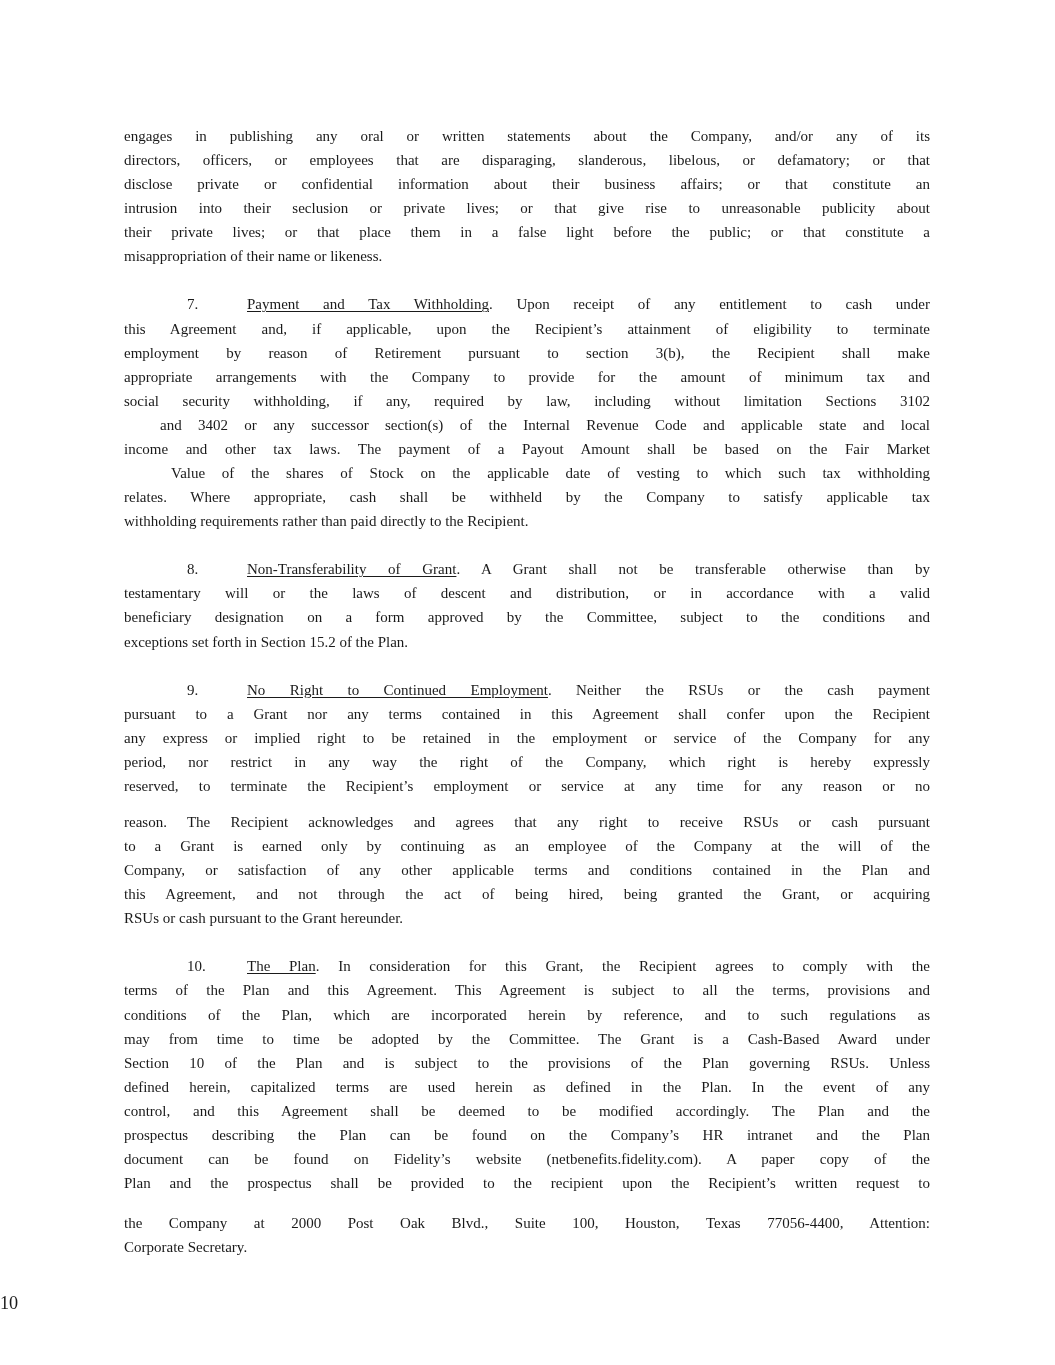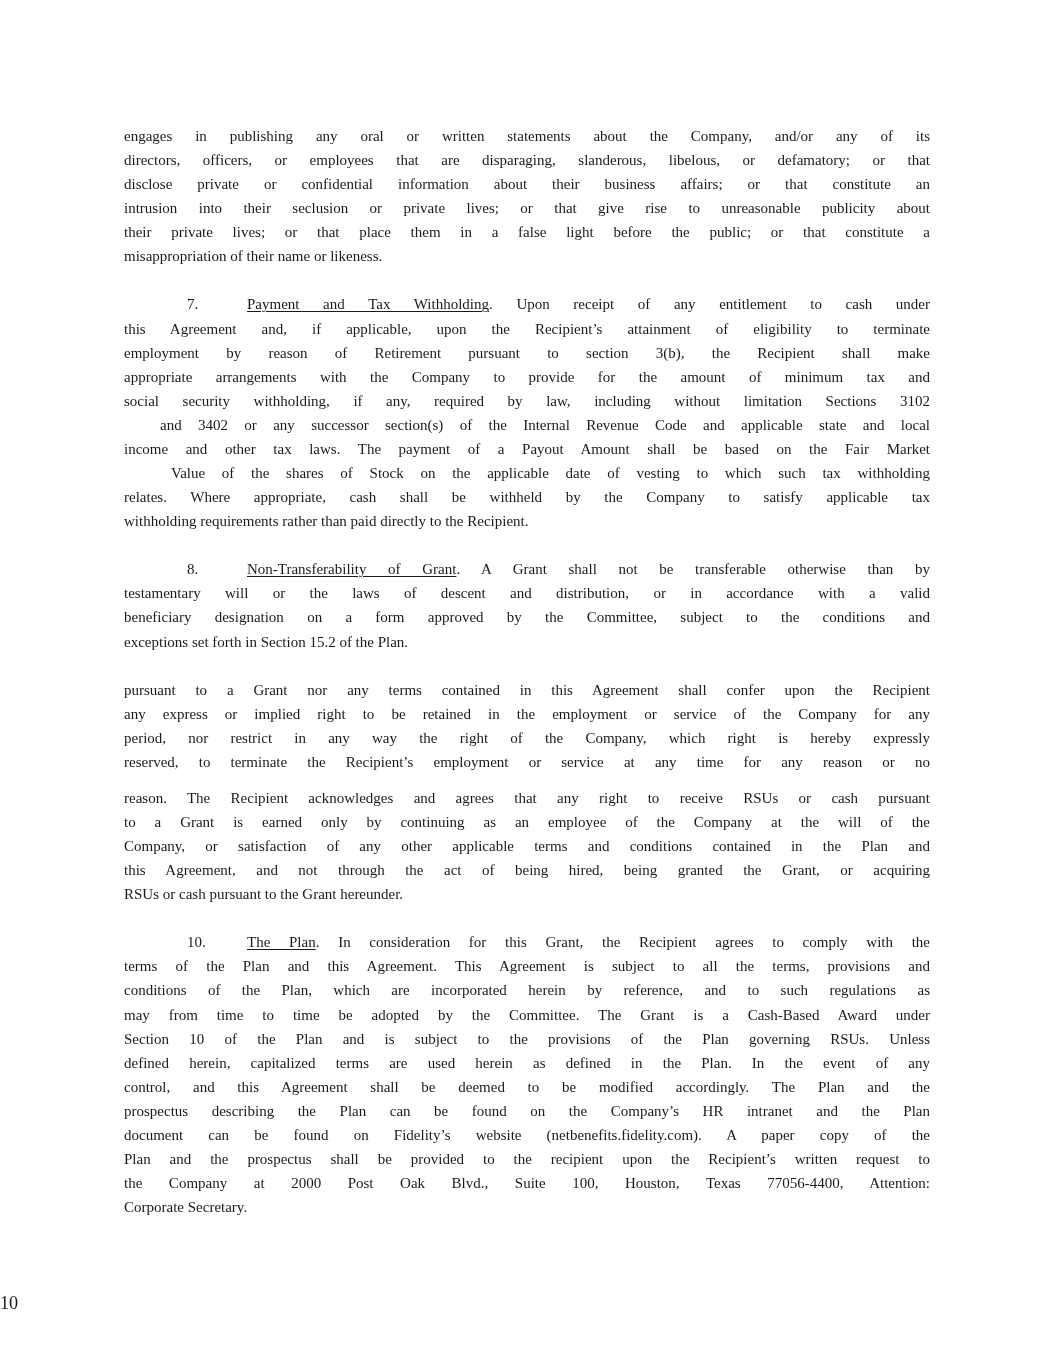--- a/index.html
+++ b/index.html
@@ -47,20 +47,21 @@
   </div>
 
   <div class="para">
     <span class="line" style="white-space: normal; overflow: hidden;"><span class="num">8.</span><span class="head">Non-Transferability of Grant</span><span>.  A Grant shall not be transferable otherwise than by</span></span>
     <span class="line" style="white-space: normal; overflow: hidden;">testamentary will or the laws of descent and distribution, or in accordance with a valid</span>
     <span class="line" style="white-space: normal; overflow: hidden;">beneficiary designation on a form approved by the Committee, subject to the conditions and</span>
     <span class="line last" style="white-space: normal; overflow: hidden;">exceptions set forth in Section 15.2 of the Plan.</span>
   </div>
 
   <div class="para">
+    <span class="line" style="white-space: normal; overflow: hidden;"><span class="num">9.</span><span class="head">No Right to Continued Employment</span><span>.  Neither the RSUs or the cash payment</span></span>
     <span class="line" style="white-space: normal; overflow: hidden;">pursuant to a Grant nor any terms contained in this Agreement shall confer upon the Recipient</span>
     <span class="line" style="white-space: normal; overflow: hidden;">any express or implied right to be retained in the employment or service of the Company for any</span>
     <span class="line" style="white-space: normal; overflow: hidden;">period, nor restrict in any way the right of the Company, which right is hereby expressly</span>
     <span class="line" style="white-space: normal; overflow: hidden;">reserved, to terminate the Recipient’s employment or service at any time for any reason or no</span>
     <span class="line" style="white-space: normal; overflow: hidden; margin-top: 12px;">reason.  The Recipient acknowledges and agrees that any right to receive RSUs or cash pursuant</span>
     <span class="line" style="white-space: normal; overflow: hidden;">to a Grant is earned only by continuing as an employee of the Company at the will of the</span>
     <span class="line" style="white-space: normal; overflow: hidden;">Company, or satisfaction of any other applicable terms and conditions contained in the Plan and</span>
     <span class="line" style="white-space: normal; overflow: hidden;">this Agreement, and not through the act of being hired, being granted the Grant, or acquiring</span>
     <span class="line last" style="white-space: normal; overflow: hidden;">RSUs or cash pursuant to the Grant hereunder.</span>
   </div>
@@ -69,19 +70,19 @@
     <span class="line" style="white-space: normal; overflow: hidden;"><span class="num">10.</span><span class="head">The Plan</span><span>.  In consideration for this Grant, the Recipient agrees to comply with the</span></span>
     <span class="line" style="white-space: normal; overflow: hidden;">terms of the Plan and this Agreement.  This Agreement is subject to all the terms, provisions and</span>
     <span class="line" style="white-space: normal; overflow: hidden;">conditions of the Plan, which are incorporated herein by reference, and to such regulations as</span>
     <span class="line" style="white-space: normal; overflow: hidden;">may from time to time be adopted by the Committee.  The Grant is a Cash-Based Award under</span>
     <span class="line" style="white-space: normal; overflow: hidden;">Section 10 of the Plan and is subject to the provisions of the Plan governing RSUs.  Unless</span>
     <span class="line" style="white-space: normal; overflow: hidden;">defined herein, capitalized terms are used herein as defined in the Plan.  In the event of any</span>
     <span class="line" style="white-space: normal; overflow: hidden;">control, and this Agreement shall be deemed to be modified accordingly.  The Plan and the</span>
     <span class="line" style="white-space: normal; overflow: hidden;">prospectus describing the Plan can be found on the Company’s HR intranet and the Plan</span>
     <span class="line" style="white-space: normal; overflow: hidden;">document can be found on Fidelity’s website (netbenefits.fidelity.com).  A paper copy of the</span>
     <span class="line" style="white-space: normal; overflow: hidden;">Plan and the prospectus shall be provided to the recipient upon the Recipient’s written request to</span>
-    <span class="line" style="white-space: normal; overflow: hidden;">the Company at 2000 Post Oak Blvd., Suite 100, Houston, Texas 77056-4400, Attention:</span>
+    <span class="line" style="white-space: normal; overflow: hidden; margin-top: 16px;">the Company at 2000 Post Oak Blvd., Suite 100, Houston, Texas 77056-4400, Attention:</span>
     <span class="line last" style="white-space: normal; overflow: hidden;">Corporate Secretary.</span>
   </div>
 
 </div>
 
 <div class="pagenum">10</div>
 
 </body></html>

